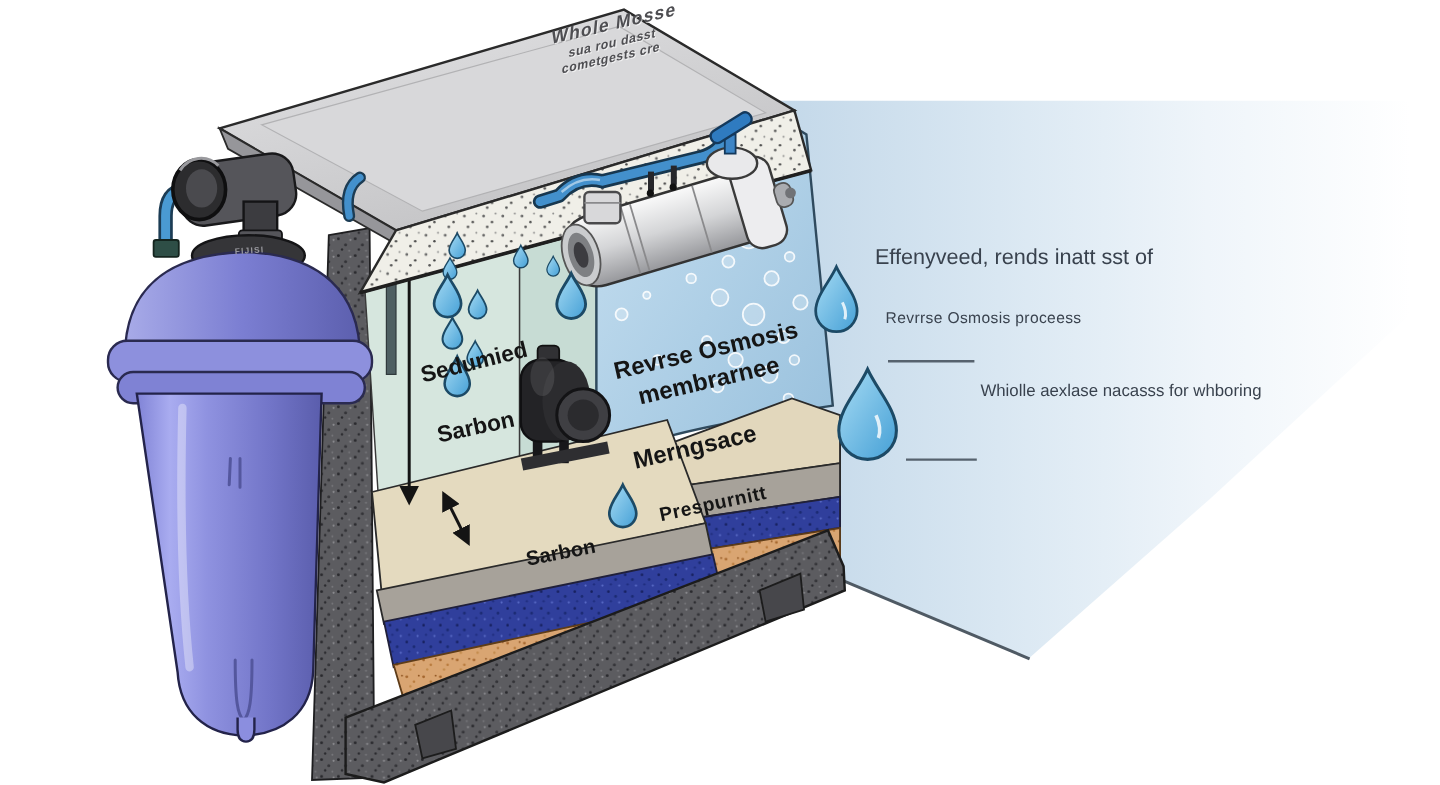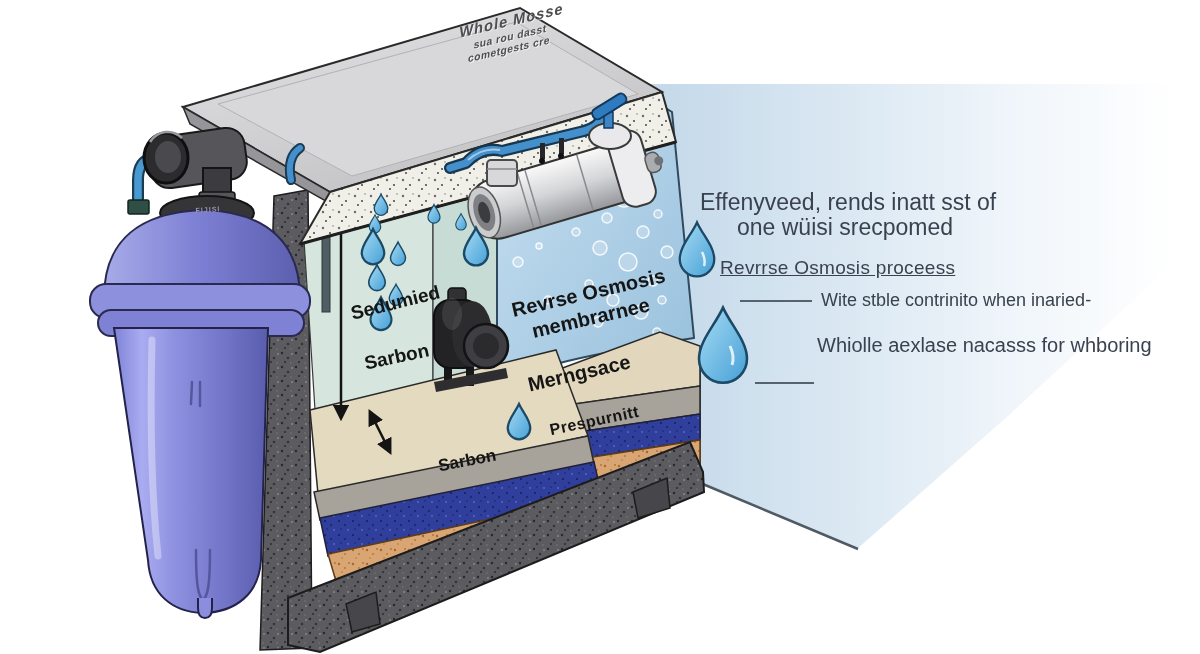--- a/index.html
+++ b/index.html
@@ -285,23 +285,21 @@
 <div class="label" style="left:350px;top:292px;font-size:19px;transform:rotate(-14deg);">Sedumied</div>
 <div class="label" style="left:364px;top:346px;font-size:19px;transform:rotate(-12deg);">Sarbon</div>
 <div class="label" style="left:513px;top:281px;width:150px;text-align:center;font-size:20px;transform:rotate(-13deg);line-height:25px;">
   <div>Revrse Osmosis</div>
   <div>membrarnee</div>
 </div>
 <div class="label" style="left:527px;top:362px;font-size:20px;transform:rotate(-13deg);">Merngsace</div>
 <div class="label" style="left:549px;top:412px;font-size:16px;transform:rotate(-12deg);letter-spacing:.5px;">Prespurnitt</div>
 <div class="label" style="left:438px;top:451px;font-size:17px;transform:rotate(-11deg);">Sarbon</div>
 
-<div class="ann" style="left:700px;top:190px;width:290px;text-align:center;font-size:23px;line-height:25px;">
+<div class="ann" style="left:700px;top:202px;width:290px;text-align:center;font-size:18px;line-height:25px;">
   <div>Effenyveed, rends inatt sst of</div>
-  <div>one wüisi srecpomed</div>
-</div>
-<div class="ann" style="left:720px;top:257px;font-size:19px;letter-spacing:.3px;text-decoration:underline;">Revrrse Osmosis proceess</div>
-<div class="ann" style="left:821px;top:290px;font-size:18px;">Wite stble contrinito when inaried-</div>
-<div class="ann" style="left:817px;top:314px;font-size:20px;line-height:22px;margin-top:20px;">
+</div>
+<div class="ann" style="left:738px;top:257px;font-size:13px;letter-spacing:.3px;">Revrrse Osmosis proceess</div>
+<div class="ann" style="left:817px;top:314px;font-size:14px;line-height:22px;">
   <div>Whiolle aexlase nacasss for whboring</div>
 </div>
 
 </div>
 
 </body></html>

